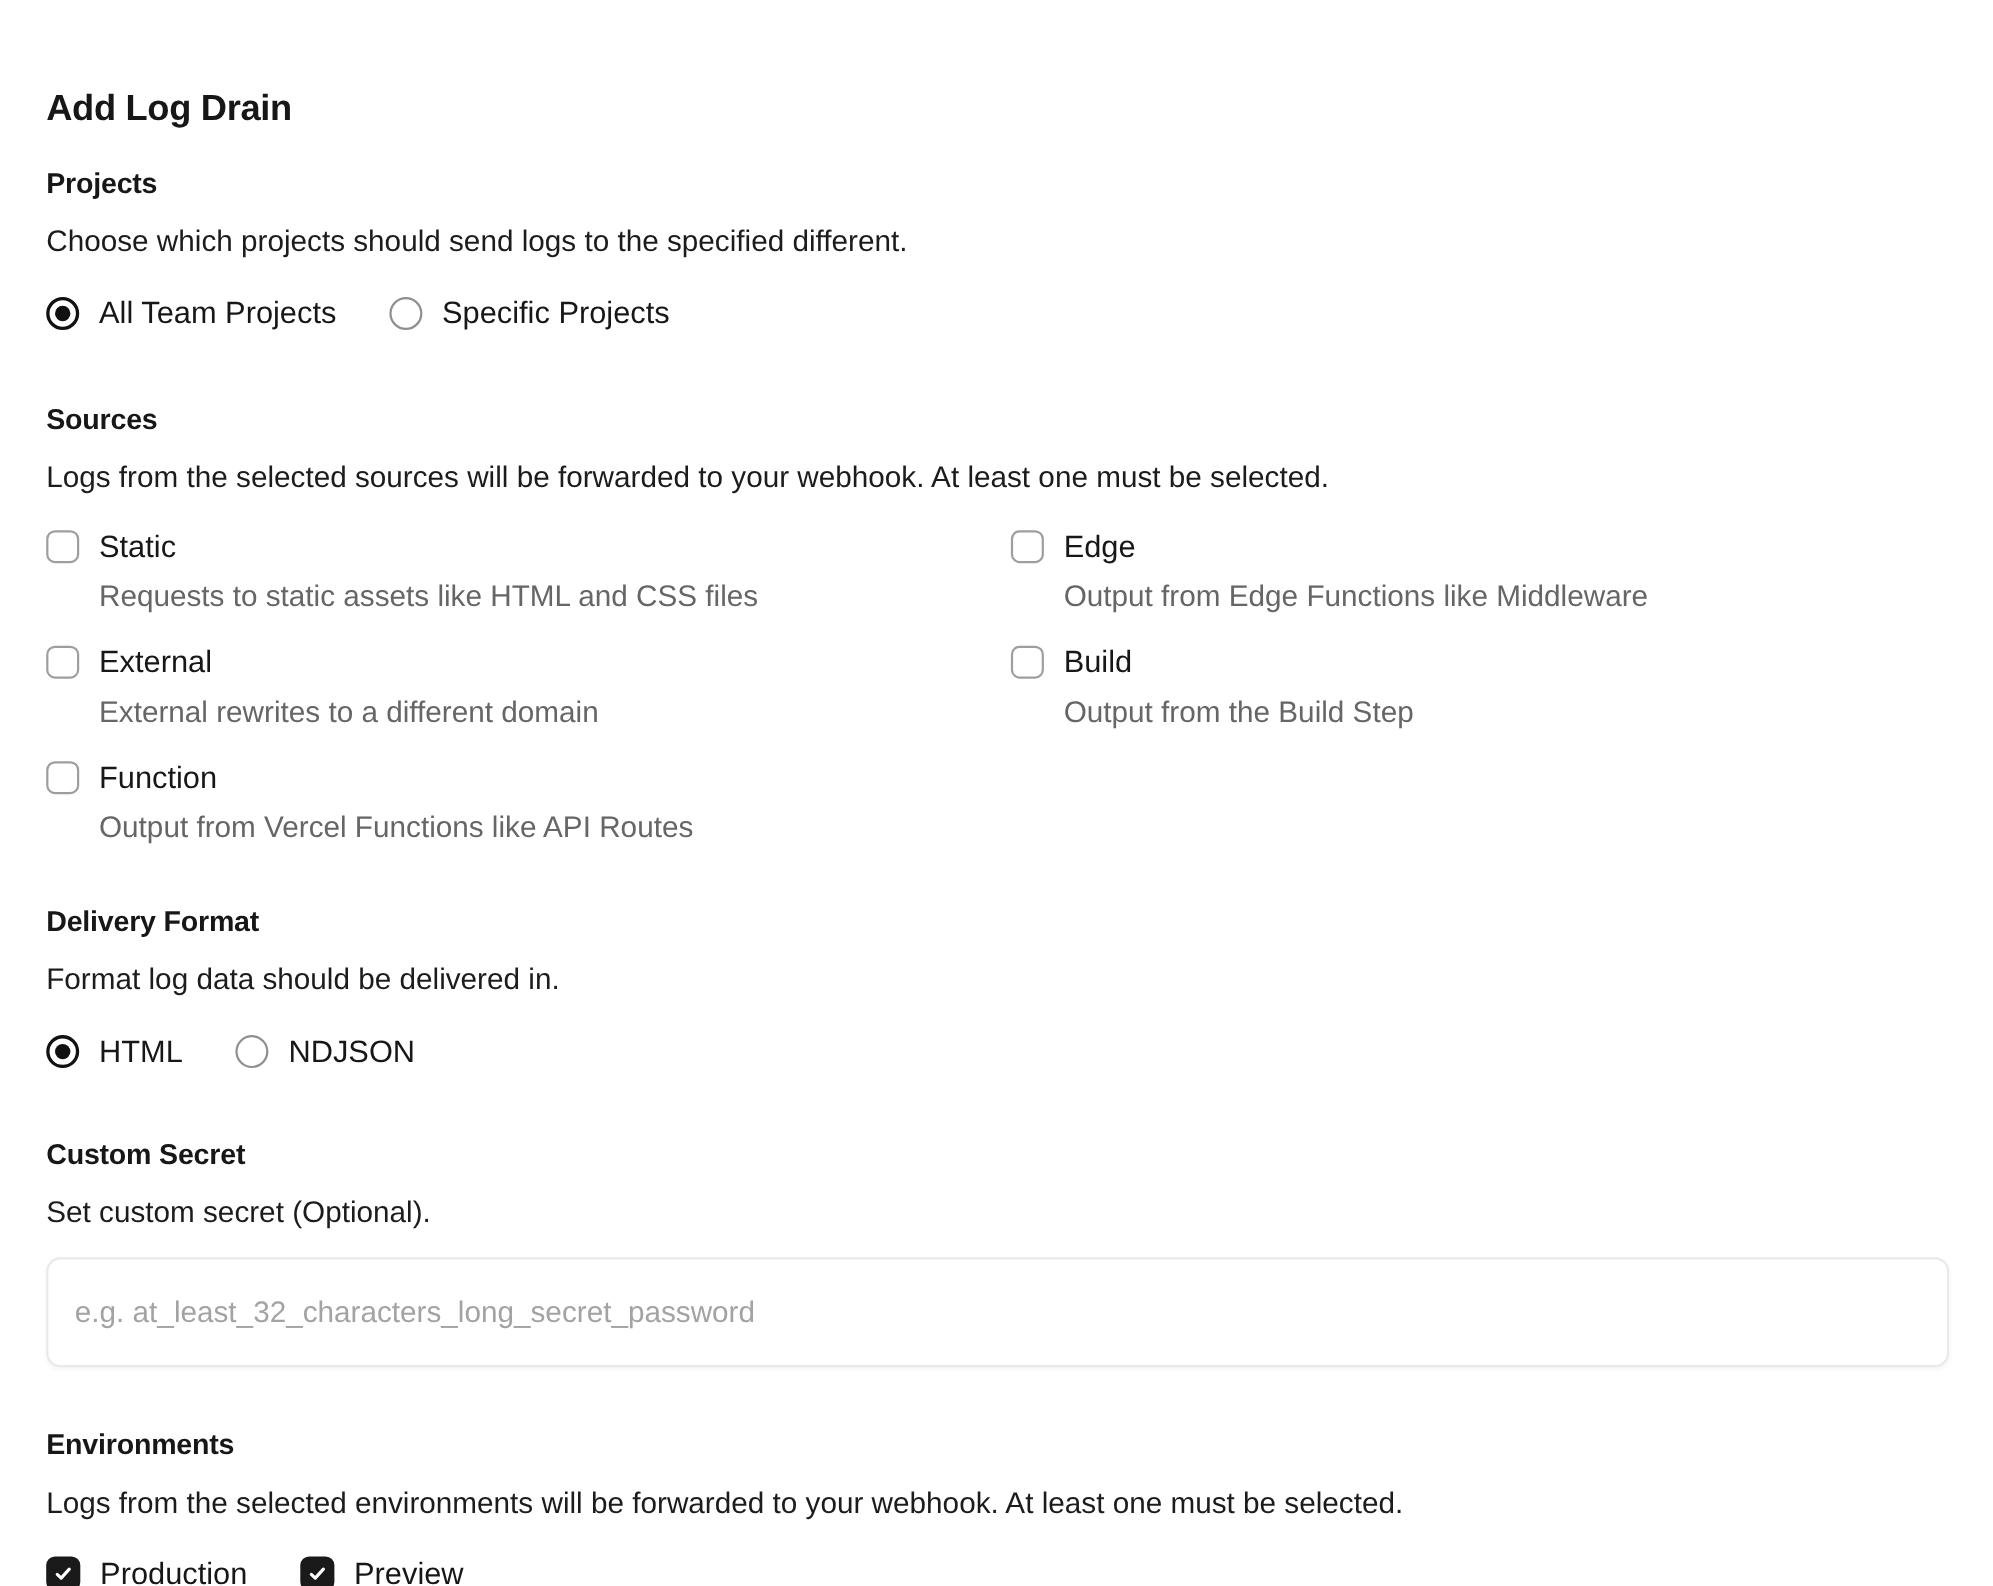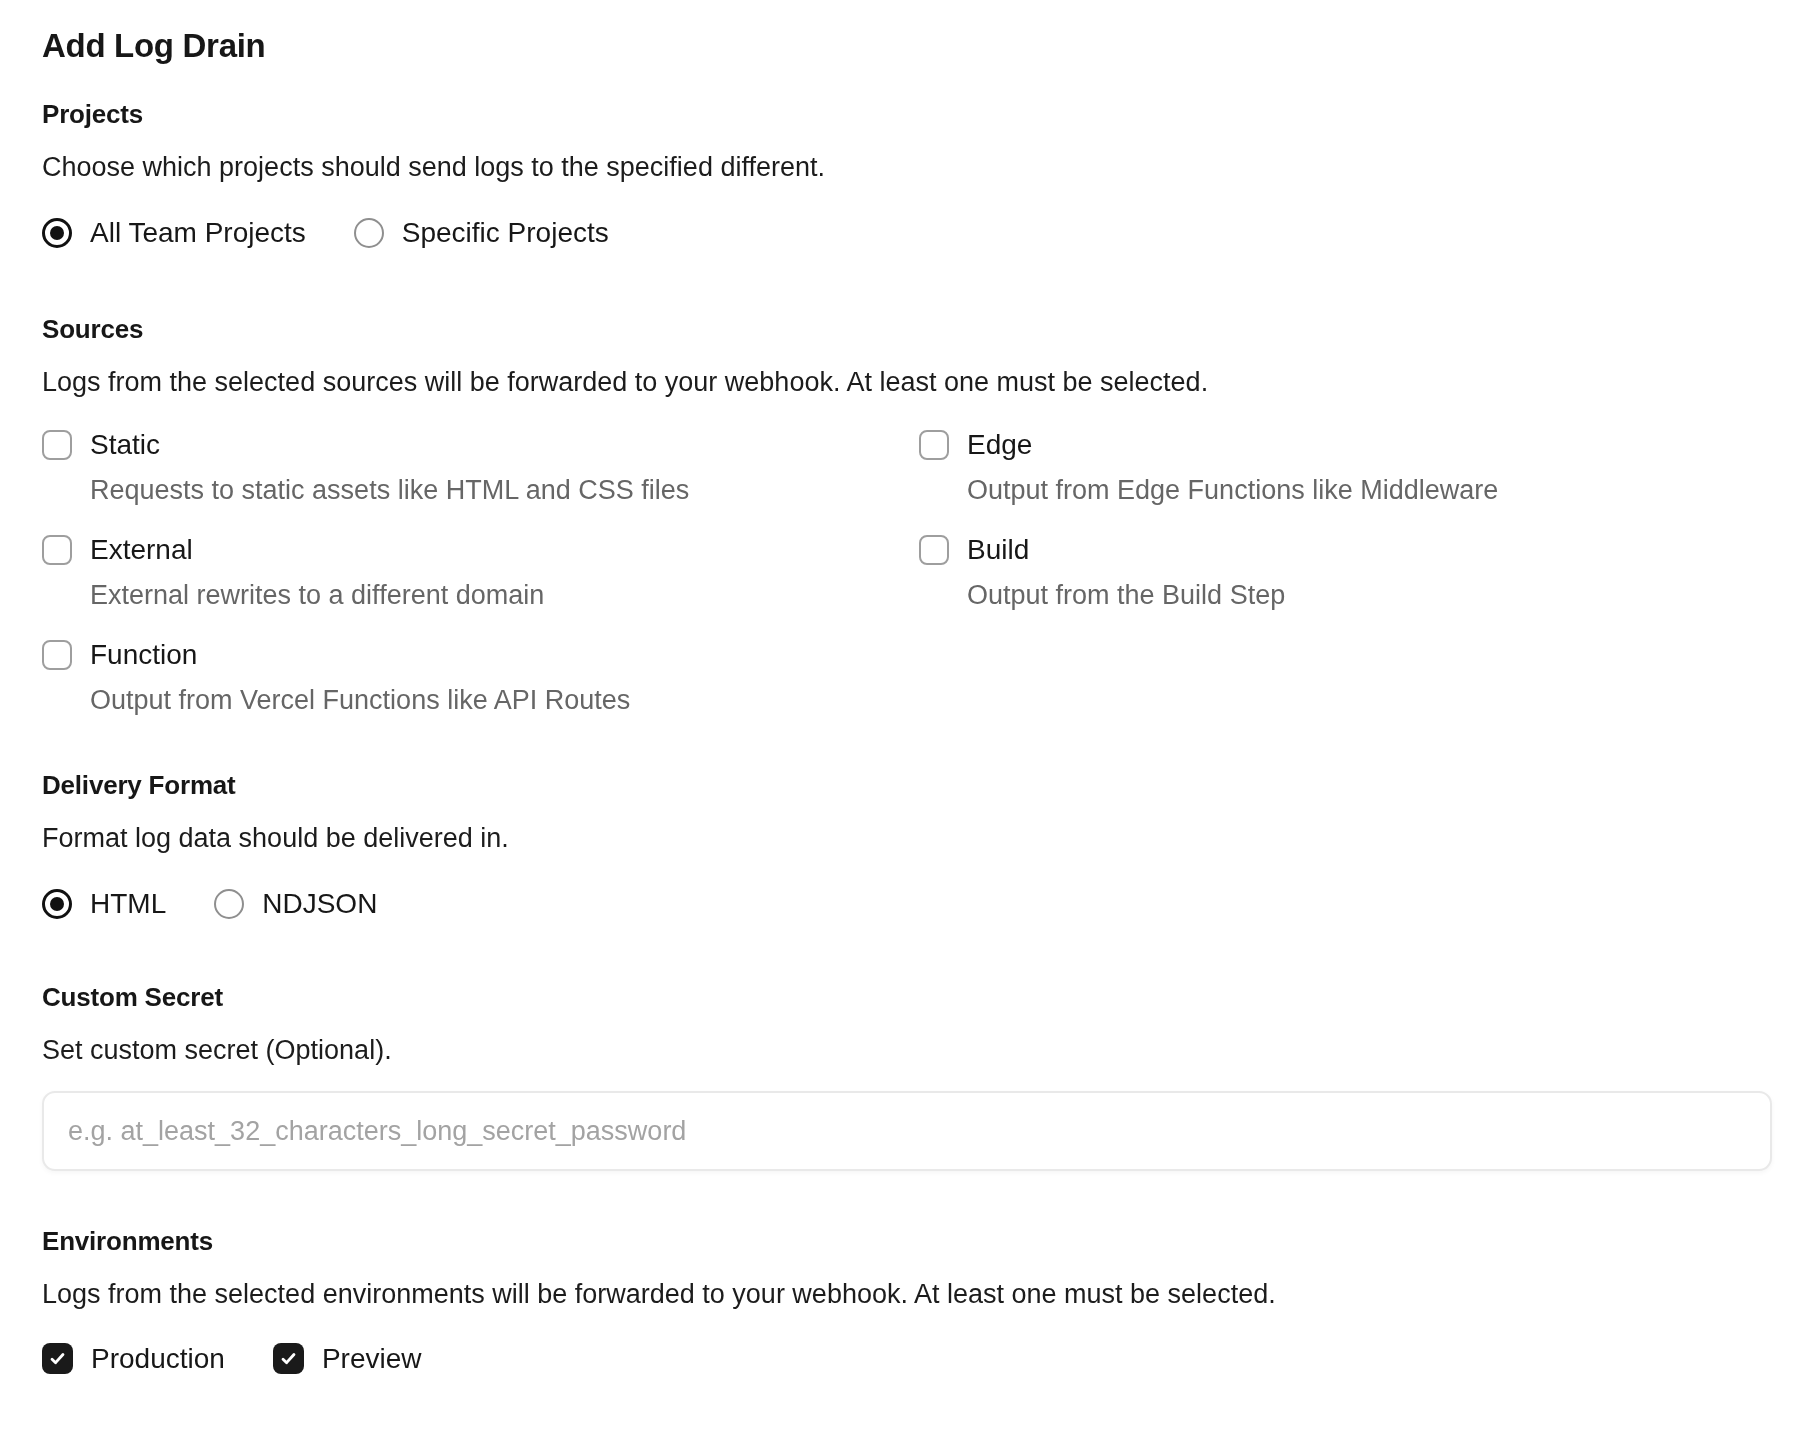--- a/index.html
+++ b/index.html
@@ -5,21 +5,21 @@
   * { box-sizing: border-box; }
   html, body { margin: 0; padding: 0; background: #ffffff; }
   body {
     width: 1812px; height: 1442px;
     font-family: "Liberation Sans", "DejaVu Sans", sans-serif;
     color: #171717;
     overflow: hidden;
   }
   .page {
     width: 1812px; height: 1442px;
-    padding: 26px 40px 0 42px;
+    padding: 78px 40px 0 42px;
   }
   .page-title {
     margin: 0;
     font-size: 33px; font-weight: 700; line-height: 40px;
     letter-spacing: -0.3px;
   }
   .section-heading {
     margin: 0;
     font-size: 26px; font-weight: 700; line-height: 32px;
     letter-spacing: -0.2px;
@@ -93,21 +93,21 @@
   .source-desc {
     margin: 16px 0 0 48px;
     font-size: 27px; line-height: 28px;
     color: #666666;
   }
 
   
   .secret-input {
     display: block;
     margin-top: 24px;
-    width: 1730px; height: 80px;
+    width: 1730px; height: 100px;
     border: 2px solid #e9e9e9;
     border-radius: 13px;
     padding: 0 24px;
     font-family: inherit;
     font-size: 27px; color: #171717;
     box-shadow: 0 2px 5px rgba(0,0,0,0.04);
     outline: none;
   }
   .secret-input::placeholder { color: #a3a3a3; }
 

